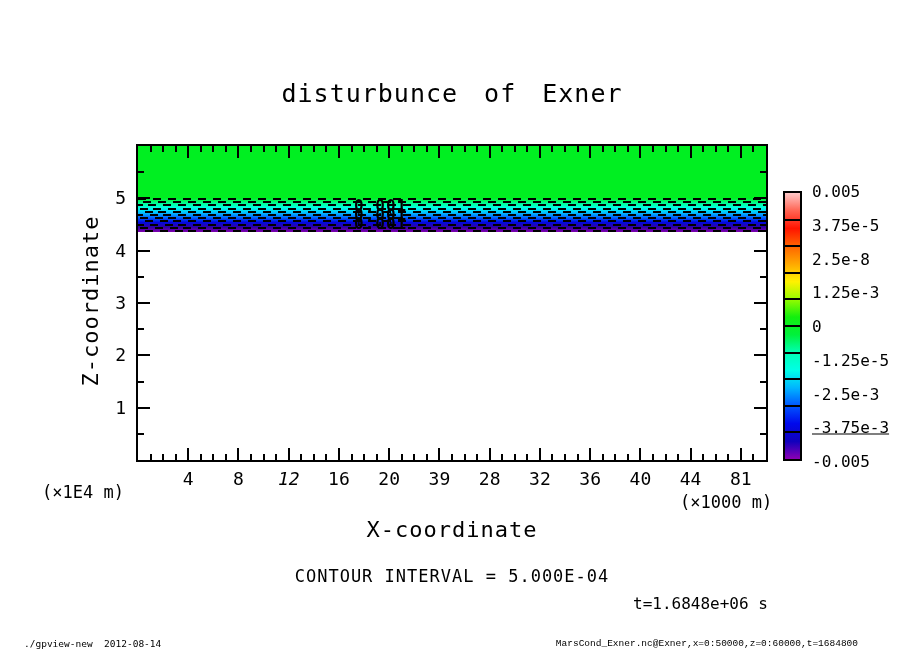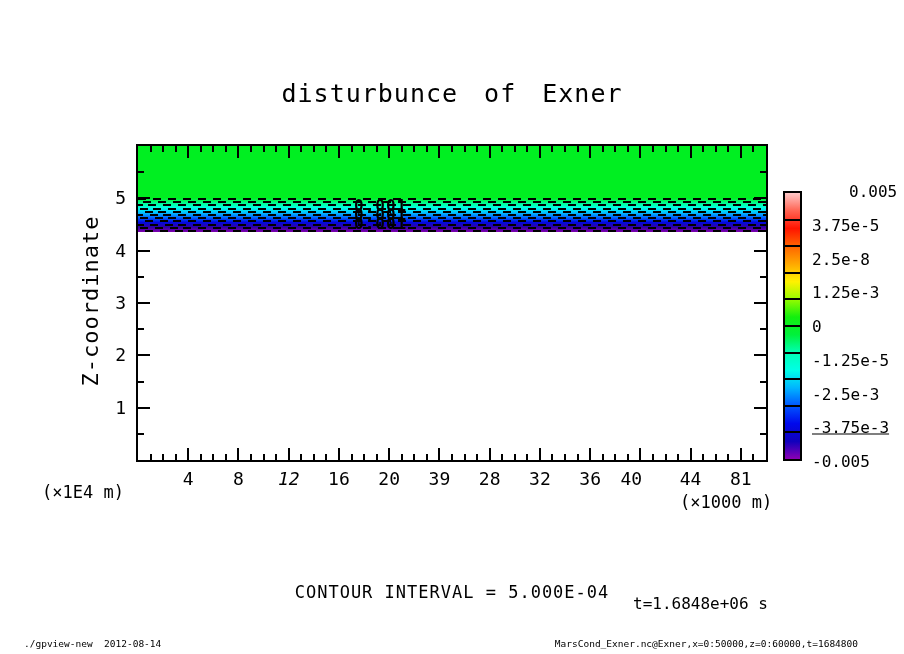--- a/index.html
+++ b/index.html
@@ -15,25 +15,25 @@
   .plot-frame{left:136px;top:144px;width:628px;height:314px;border:2px solid #000;background:#fff;}
   .fill-zero{position:absolute;left:0;top:0;width:100%;height:52px;}
   .neg-band{position:absolute;left:0;top:52px;width:100%;height:34px;}
   .dash{position:absolute;left:0;width:100%;height:2px;
         background-image:repeating-linear-gradient(90deg,#000 0 8px,transparent 8px 15px);}
   .tick{position:absolute;background:#000;}
   .ticklbl{position:absolute;font-size:18px;}
   .colorbar{left:783px;top:191px;width:19px;height:270px;border:2px solid #000;box-sizing:border-box;}
   .cb-div{position:absolute;left:0;width:100%;height:2px;background:#000;}
   .cblbl{position:absolute;left:812px;transform:translateY(-50%);font-size:16px;white-space:nowrap;}
-  .cinterval{left:452px;top:576px;font-size:17px;letter-spacing:1px;white-space:pre;margin-top:16px;}
+  .cinterval{left:452px;top:576px;font-size:17px;letter-spacing:1px;white-space:pre;}
   .ttext{left:633px;top:603px;transform:translateY(-50%);font-size:16px;white-space:pre;}
   .foot{top:638px;font-size:9.5px;white-space:pre;}
   .footl{left:24px;}
-  .footr{right:46px;}
+  .footr{right:46px;font-family:Liberation Mono, monospace;}
   .contour-lbl{position:absolute;font-size:16px;font-weight:bold;letter-spacing:1px;}
 </style>
 </head>
 <body>
 
 <div class="screen">
 
   <div class="abs center-xy title">disturbunce of Exner</div>
 
   <div class="abs ylab">Z-coordinate</div>
@@ -186,50 +186,51 @@
   <div id="x-tick-labels">
       <div class="ticklbl" style="left: 168.24px; top: 468px; width: 40px; text-align: center;">4</div>
       <div class="ticklbl" style="left: 218.48px; top: 468px; width: 40px; text-align: center;">8</div>
       <div class="ticklbl" style="left: 268.72px; top: 468px; width: 40px; text-align: center; font-style: italic;">12</div>
       <div class="ticklbl" style="left: 318.96px; top: 468px; width: 40px; text-align: center;">16</div>
       <div class="ticklbl" style="left: 369.2px; top: 468px; width: 40px; text-align: center;">20</div>
       <div class="ticklbl" style="left: 419.44px; top: 468px; width: 40px; text-align: center;">39</div>
       <div class="ticklbl" style="left: 469.68px; top: 468px; width: 40px; text-align: center;">28</div>
       <div class="ticklbl" style="left: 519.92px; top: 468px; width: 40px; text-align: center;">32</div>
       <div class="ticklbl" style="left: 570.16px; top: 468px; width: 40px; text-align: center;">36</div>
-      <div class="ticklbl" style="left: 620.4px; top: 468px; width: 40px; ">40</div>
+      <div class="ticklbl" style="left: 620.4px; top: 468px; width: 40px; text-align: center;">40</div>
       <div class="ticklbl" style="left: 670.64px; top: 468px; width: 40px; text-align: center;">44</div>
       <div class="ticklbl" style="left: 720.88px; top: 468px; width: 40px; text-align: center;">81</div>
     </div>
   <div id="z-tick-labels">
       <div class="ticklbl" style="left: 92px; top: 396.667px; width: 34px; text-align: right;">1</div>
       <div class="ticklbl" style="left: 92px; top: 344.333px; width: 34px; text-align: right;">2</div>
       <div class="ticklbl" style="left: 92px; top: 292px; width: 34px; text-align: right;">3</div>
       <div class="ticklbl" style="left: 92px; top: 239.667px; width: 34px; text-align: right;">4</div>
       <div class="ticklbl" style="left: 92px; top: 187.333px; width: 34px; text-align: right;">5</div>
     </div>
 
   <div class="abs yunit">(×1E4 m)</div>
+  <div class="abs center-xy xlab">X-coordinate</div>
   <div class="abs xunit">(×1000 m)</div>
 
   <div class="abs colorbar" style="background: linear-gradient(rgb(255, 200, 200), rgb(255, 100, 83), rgb(255, 20, 0), rgb(255, 100, 0), rgb(255, 168, 0), rgb(255, 242, 0), rgb(150, 251, 0), rgb(18, 239, 14), rgb(0, 241, 60), rgb(0, 255, 180), rgb(0, 255, 230), rgb(0, 180, 255), rgb(0, 85, 255), rgb(0, 9, 236), rgb(16, 0, 188), rgb(140, 0, 180));">
     <div id="cb-dividers">
         <div class="cb-div" style="top: 25.6px;"></div>
         <div class="cb-div" style="top: 52.2px;"></div>
         <div class="cb-div" style="top: 78.8px;"></div>
         <div class="cb-div" style="top: 105.4px;"></div>
         <div class="cb-div" style="top: 132px;"></div>
         <div class="cb-div" style="top: 158.6px;"></div>
         <div class="cb-div" style="top: 185.2px;"></div>
         <div class="cb-div" style="top: 211.8px;"></div>
         <div class="cb-div" style="top: 238.4px;"></div>
       </div>
   </div>
   <div id="cb-labels">
-      <div class="cblbl" style="top: 191px; margin-left: 37px;">0.005</div>
+      <div class="cblbl" style="top: 191px;">0.005</div>
       <div class="cblbl" style="top: 224.75px;">3.75e-5</div>
       <div class="cblbl" style="top: 258.5px;">2.5e-8</div>
       <div class="cblbl" style="top: 292.25px; text-align: center;">1.25e-3</div>
       <div class="cblbl" style="top: 326px;">0</div>
       <div class="cblbl" style="top: 359.75px;">-1.25e-5</div>
       <div class="cblbl" style="top: 393.5px;">-2.5e-3</div>
       <div class="cblbl" style="top: 427.25px; text-decoration: underline;">-3.75e-3</div>
       <div class="cblbl" style="top: 461px;">-0.005</div>
     </div>
 

